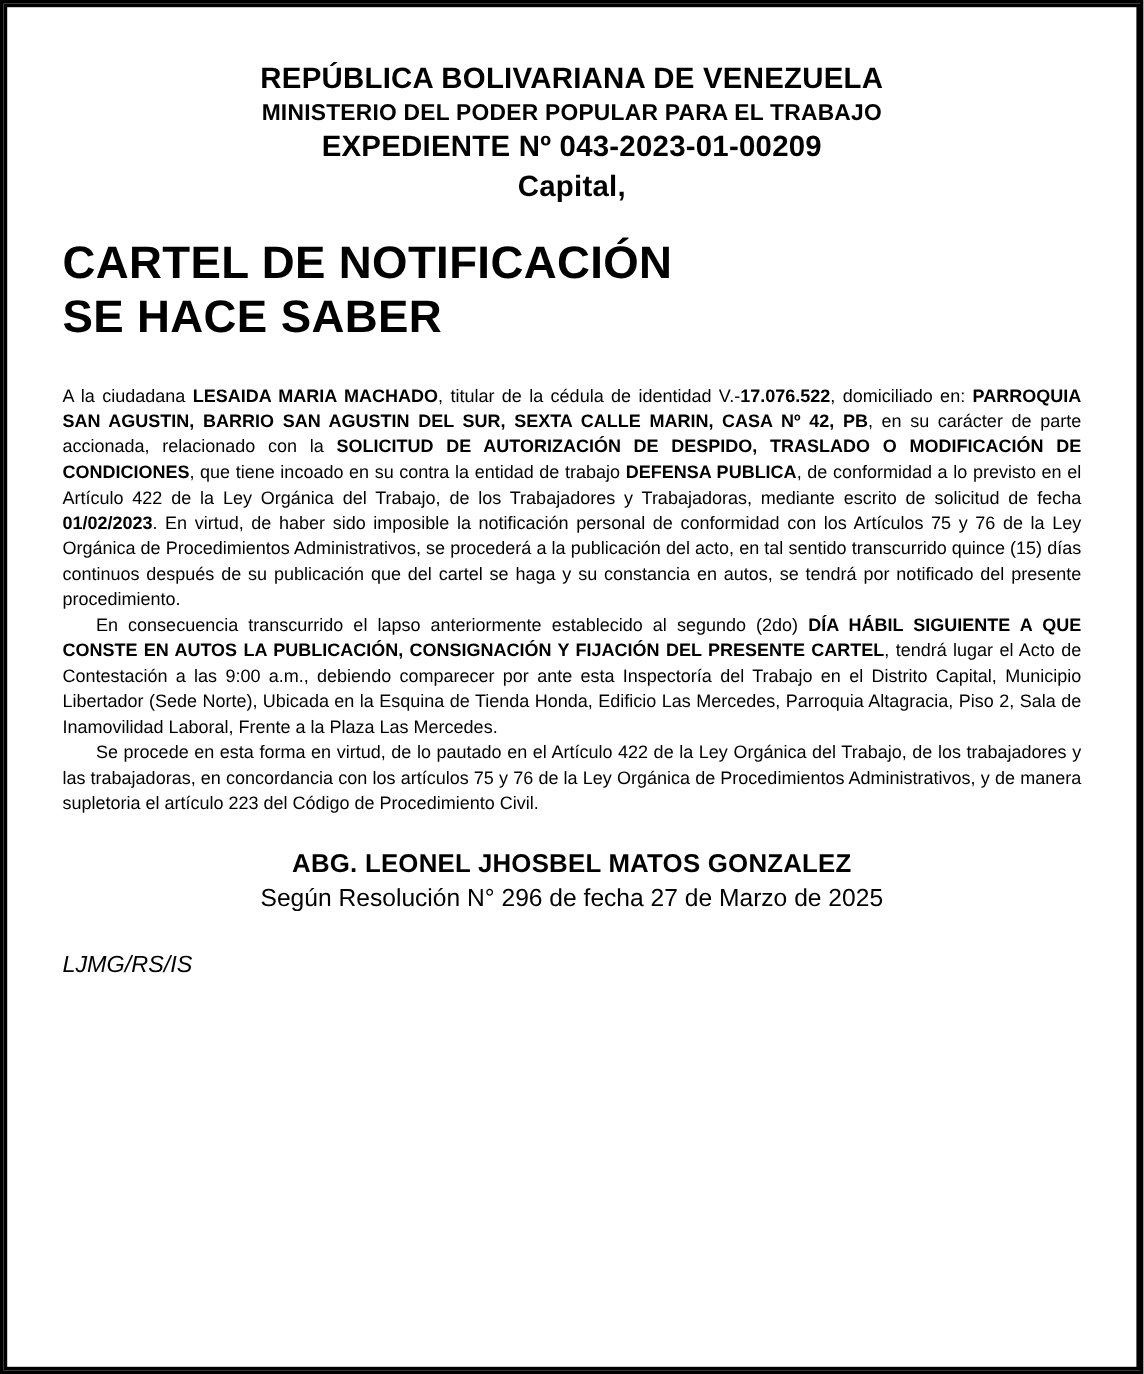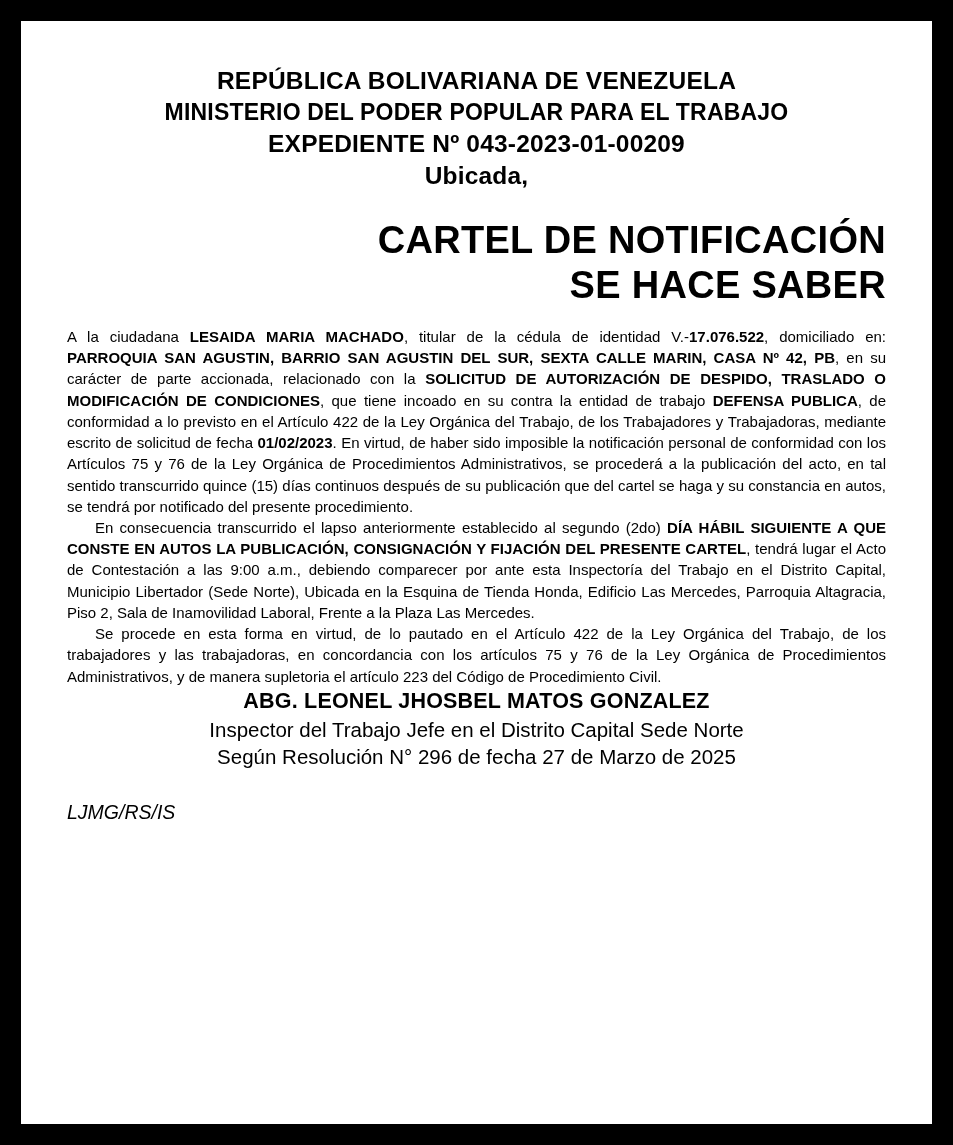--- a/index.html
+++ b/index.html
@@ -11,47 +11,47 @@
     width: 953px;
     height: 1145px;
     font-family: "Liberation Sans", sans-serif;
     color: #000000;
   }
   .page {
     width: 953px;
     height: 1145px;
     box-sizing: border-box;
     background: #000000;
-    padding: 18px;
+    padding: 3px;
   }
   .inner-border {
     box-sizing: border-box;
     width: 100%;
     height: 100%;
     border: 3px solid #000000;
     background: #ffffff;
     padding: 24px 46px 10px 46px;
   }
   .header-block {
     text-align: center;
     margin-top: 20px;
   }
   .header-line {
     font-weight: bold;
     font-size: 24.5px;
     letter-spacing: 0.2px;
     line-height: 1.32;
   }
   .header-line.small {
-    font-size: 23px;
+    font-size: 19px;
   }
   .title-block {
-    text-align: right;
+    text-align: left;
     margin-top: 26px;
-    margin-bottom: 18px;
+    margin-bottom: 32px;
   }
   .title-main {
     font-weight: bold;
     font-size: 38px;
     line-height: 1.18;
     letter-spacing: 0.3px;
   }
   .body-text {
     font-size: 15px;
     line-height: 1.415;
@@ -63,20 +63,21 @@
     margin: 0;
   }
   .body-text p.indent {
     text-indent: 28px;
   }
   .body-text b {
     font-weight: bold;
   }
   .signature-block {
     text-align: center;
+    margin-top: 26px;
     line-height: 1.35;
   }
   .sig-name {
     font-weight: bold;
     font-size: 21.5px;
     letter-spacing: 0.2px;
   }
   .sig-role {
     font-size: 20.5px;
   }
@@ -93,36 +94,35 @@
 </head>
 <body>
 
 <div class="page">
   <div class="inner-border">
 
     <div class="header-block">
       <div class="header-line">REPÚBLICA BOLIVARIANA DE VENEZUELA</div>
       <div class="header-line small">MINISTERIO DEL PODER POPULAR PARA EL TRABAJO</div>
       <div class="header-line">EXPEDIENTE Nº 043-2023-01-00209</div>
-      <div class="header-line">Ubicada,</div>
+      <div class="header-line">Capital,</div>
     </div>
 
     <div class="title-block">
       <div class="title-main">CARTEL DE NOTIFICACIÓN</div>
       <div class="title-main">SE HACE SABER</div>
     </div>
 
     <div class="body-text">
       <p><span>A la ciudadana </span><b>LESAIDA MARIA MACHADO</b><span>, titular de la cédula de identidad  V.-</span><b>17.076.522</b><span>, domiciliado en: </span><b>PARROQUIA SAN AGUSTIN, BARRIO SAN AGUSTIN DEL SUR, SEXTA CALLE MARIN, CASA Nº 42, PB</b><span>, en su carácter de parte accionada, relacionado con la </span><b>SOLICITUD DE AUTORIZACIÓN DE DESPIDO, TRASLADO O MODIFICACIÓN DE CONDICIONES</b><span>, que tiene incoado en su contra la entidad de trabajo </span><b>DEFENSA PUBLICA</b><span>, de conformidad a lo previsto en el Artículo 422 de la Ley Orgánica del Trabajo, de los Trabajadores y Trabajadoras, mediante escrito de solicitud de fecha </span><b>01/02/2023</b><span>. En virtud, de haber sido imposible la notificación personal de conformidad con los Artículos 75 y 76 de la Ley Orgánica de Procedimientos Administrativos, se procederá a la publicación del acto, en tal sentido transcurrido quince (15) días continuos después de su publicación que del cartel se haga y su constancia en autos, se tendrá por notificado del presente procedimiento.</span></p>
       <p class="indent"><span>En consecuencia transcurrido el lapso anteriormente establecido al segundo (2do) </span><b>DÍA HÁBIL SIGUIENTE A QUE CONSTE EN AUTOS LA PUBLICACIÓN, CONSIGNACIÓN Y FIJACIÓN DEL PRESENTE CARTEL</b><span>, tendrá lugar el Acto de Contestación a las 9:00 a.m., debiendo comparecer por ante esta Inspectoría del Trabajo en el Distrito Capital, Municipio Libertador (Sede Norte), Ubicada en la Esquina de Tienda Honda, Edificio Las Mercedes, Parroquia Altagracia, Piso 2, Sala de Inamovilidad Laboral, Frente a la Plaza Las Mercedes.</span></p>
       <p class="indent">Se procede en esta forma en virtud, de lo pautado en el Artículo 422 de la Ley Orgánica del Trabajo, de los trabajadores y las trabajadoras, en concordancia con los artículos 75 y 76 de la Ley Orgánica de Procedimientos Administrativos, y de manera supletoria el artículo 223 del Código de Procedimiento Civil.</p>
     </div>
 
     <div class="signature-block">
       <div class="sig-name">ABG. LEONEL JHOSBEL MATOS GONZALEZ</div>
-      <div class="sig-role">Inspector del Trabajo Jefe en el Distrito Capital Sede Norte</div>
       <div class="sig-res">Según Resolución N° 296 de fecha 27 de Marzo de 2025</div>
     </div>
 
     <div class="footer-code">LJMG/RS/IS</div>
 
   </div>
 </div>
 
 </body></html>

